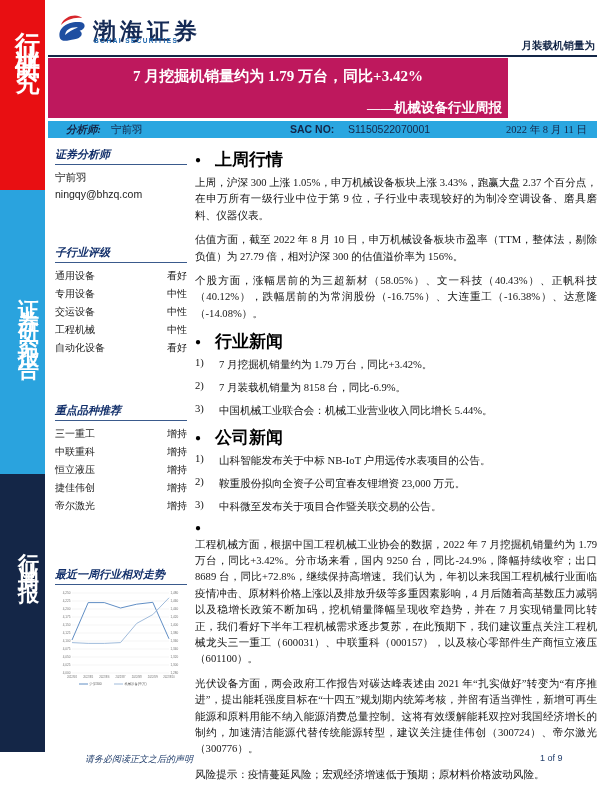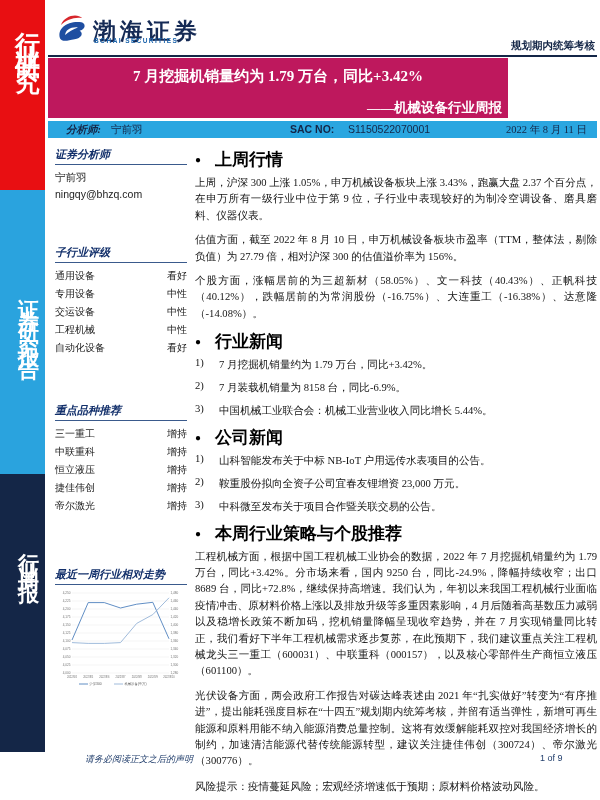--- a/index.html
+++ b/index.html
@@ -81,21 +81,21 @@
 <div class="logo-row">
   <svg class="logo-svg" width="34" height="36" viewBox="0 0 40 42">
     <path d="M7,15 C11,4 26,1 32,7 C24,5 13,9 7,15 Z" fill="#d7262c"></path>
     <path d="M6,31 C2,19 15,10 31,12 C36,13 37,20 29,22 C34,25 31,31 23,32 C14,34 8,35 6,31 Z" fill="#1e4ea1"></path>
     <path d="M12,27 C12,21 19,17 27,18 C21,20 16,23 12,27 Z" fill="#ffffff"></path>
   </svg>
   <span class="brand-cn">渤海证券</span>
   <span class="brand-en">BOHAI SECURITIES</span>
   <span class="dept">研究所</span>
 </div>
-<div class="corner-label">规划期内统筹考核</div>
+<div class="corner-label">月装载机销量为</div>
 <div class="top-rule"></div>
 <div class="banner">
   <div class="banner-title">7 月挖掘机销量约为 1.79 万台，同比+3.42%</div>
   <div class="banner-subtitle">——机械设备行业周报</div>
 </div>
 <div class="analyst-bar">
   <span class="ab-label">分析师:</span>
   <span class="ab-name">宁前羽</span>
   <span class="ab-sac">SAC NO:</span>
   <span class="ab-sacno">S1150522070001</span>
@@ -258,21 +258,20 @@
     </div>
     <div class="news">
       <span class="num">3)</span>
       <span class="ntx">中科微至发布关于项目合作暨关联交易的公告。</span>
     </div>
   </div>
 
   <div>
     <div class="sec-title">
       <span class="bullet">●</span>
-      <span class="stxt">本周行业策略与个股推荐</span>
     </div>
     <div class="para">工程机械方面，根据中国工程机械工业协会的数据，2022 年 7 月挖掘机销量约为 1.79 万台，同比+3.42%。分市场来看，国内 9250 台，同比-24.9%，降幅持续收窄；出口 8689 台，同比+72.8%，继续保持高增速。我们认为，年初以来我国工程机械行业面临疫情冲击、原材料价格上涨以及排放升级等多重因素影响，4 月后随着高基数压力减弱以及稳增长政策不断加码，挖机销量降幅呈现收窄趋势，并在 7 月实现销量同比转正，我们看好下半年工程机械需求逐步复苏，在此预期下，我们建议重点关注工程机械龙头三一重工（600031）、中联重科（000157），以及核心零部件生产商恒立液压（601100）。</div>
     <div class="para">光伏设备方面，两会政府工作报告对碳达峰表述由 2021 年“扎实做好”转变为“有序推进”，提出能耗强度目标在“十四五”规划期内统筹考核，并留有适当弹性，新增可再生能源和原料用能不纳入能源消费总量控制。这将有效缓解能耗双控对我国经济增长的制约，加速清洁能源代替传统能源转型，建议关注捷佳伟创（300724）、帝尔激光（300776）。</div>
     <div class="risk">风险提示：疫情蔓延风险；宏观经济增速低于预期；原材料价格波动风险。</div>
   </div>
 
 </div>
 
 <div class="footer">
   <span class="f-left">请务必阅读正文之后的声明</span>

